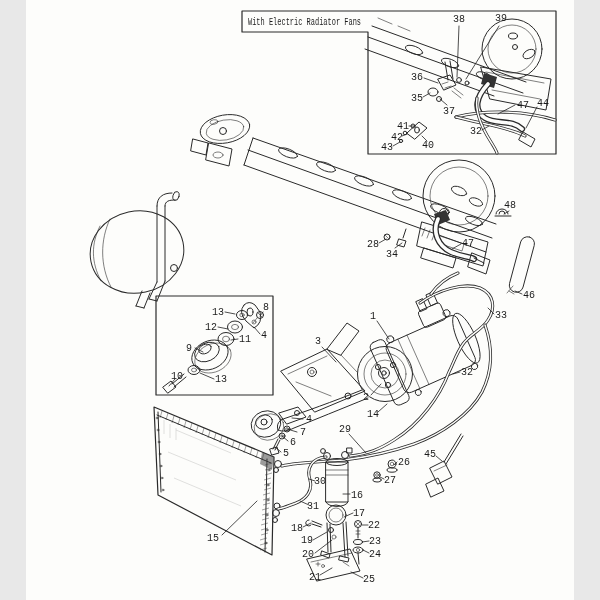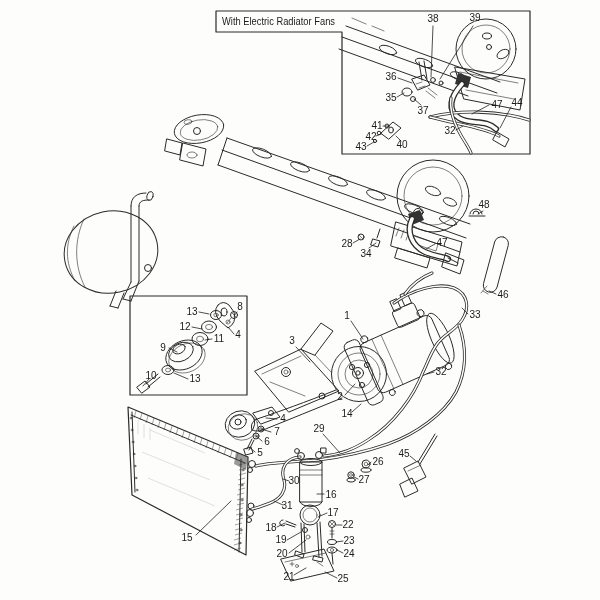--- a/index.html
+++ b/index.html
@@ -1,17 +1,17 @@
 <!DOCTYPE html>
 <html><head>
 <meta charset="utf-8">
 <style>
   html,body{margin:0;padding:0;background:#e8e8e8;}
-  .page{width:600px;height:600px;background:#fdfdfb;position:relative;margin:0 auto;
-        font-family:Liberation Sans, sans-serif;}
+  .page{width:548px;height:600px;background:#fdfdfb;position:relative;margin:0 auto;
+        font-family:Liberation Mono, monospace;}
   svg{display:block;}
   svg *{vector-effect:non-scaling-stroke;}
   .ln{fill:none;stroke:#2a2a2a;stroke-width:1;stroke-linecap:round;stroke-linejoin:round;}
   .thin{fill:none;stroke:#2a2a2a;stroke-width:.6;stroke-linecap:round;}
   .lead{fill:none;stroke:#222;stroke-width:.8;stroke-linecap:round;}
   .tubeO{fill:none;stroke:#2a2a2a;stroke-width:6.2;stroke-linecap:round;}
   .tubeI{fill:none;stroke:#fdfdfb;stroke-width:3.6;stroke-linecap:round;}
   .tube2O{fill:none;stroke:#2a2a2a;stroke-width:3.1;stroke-linecap:round;}
   .tube2I{fill:none;stroke:#fdfdfb;stroke-width:1.5;stroke-linecap:round;}
   .dark{fill:#333;stroke:none;}

